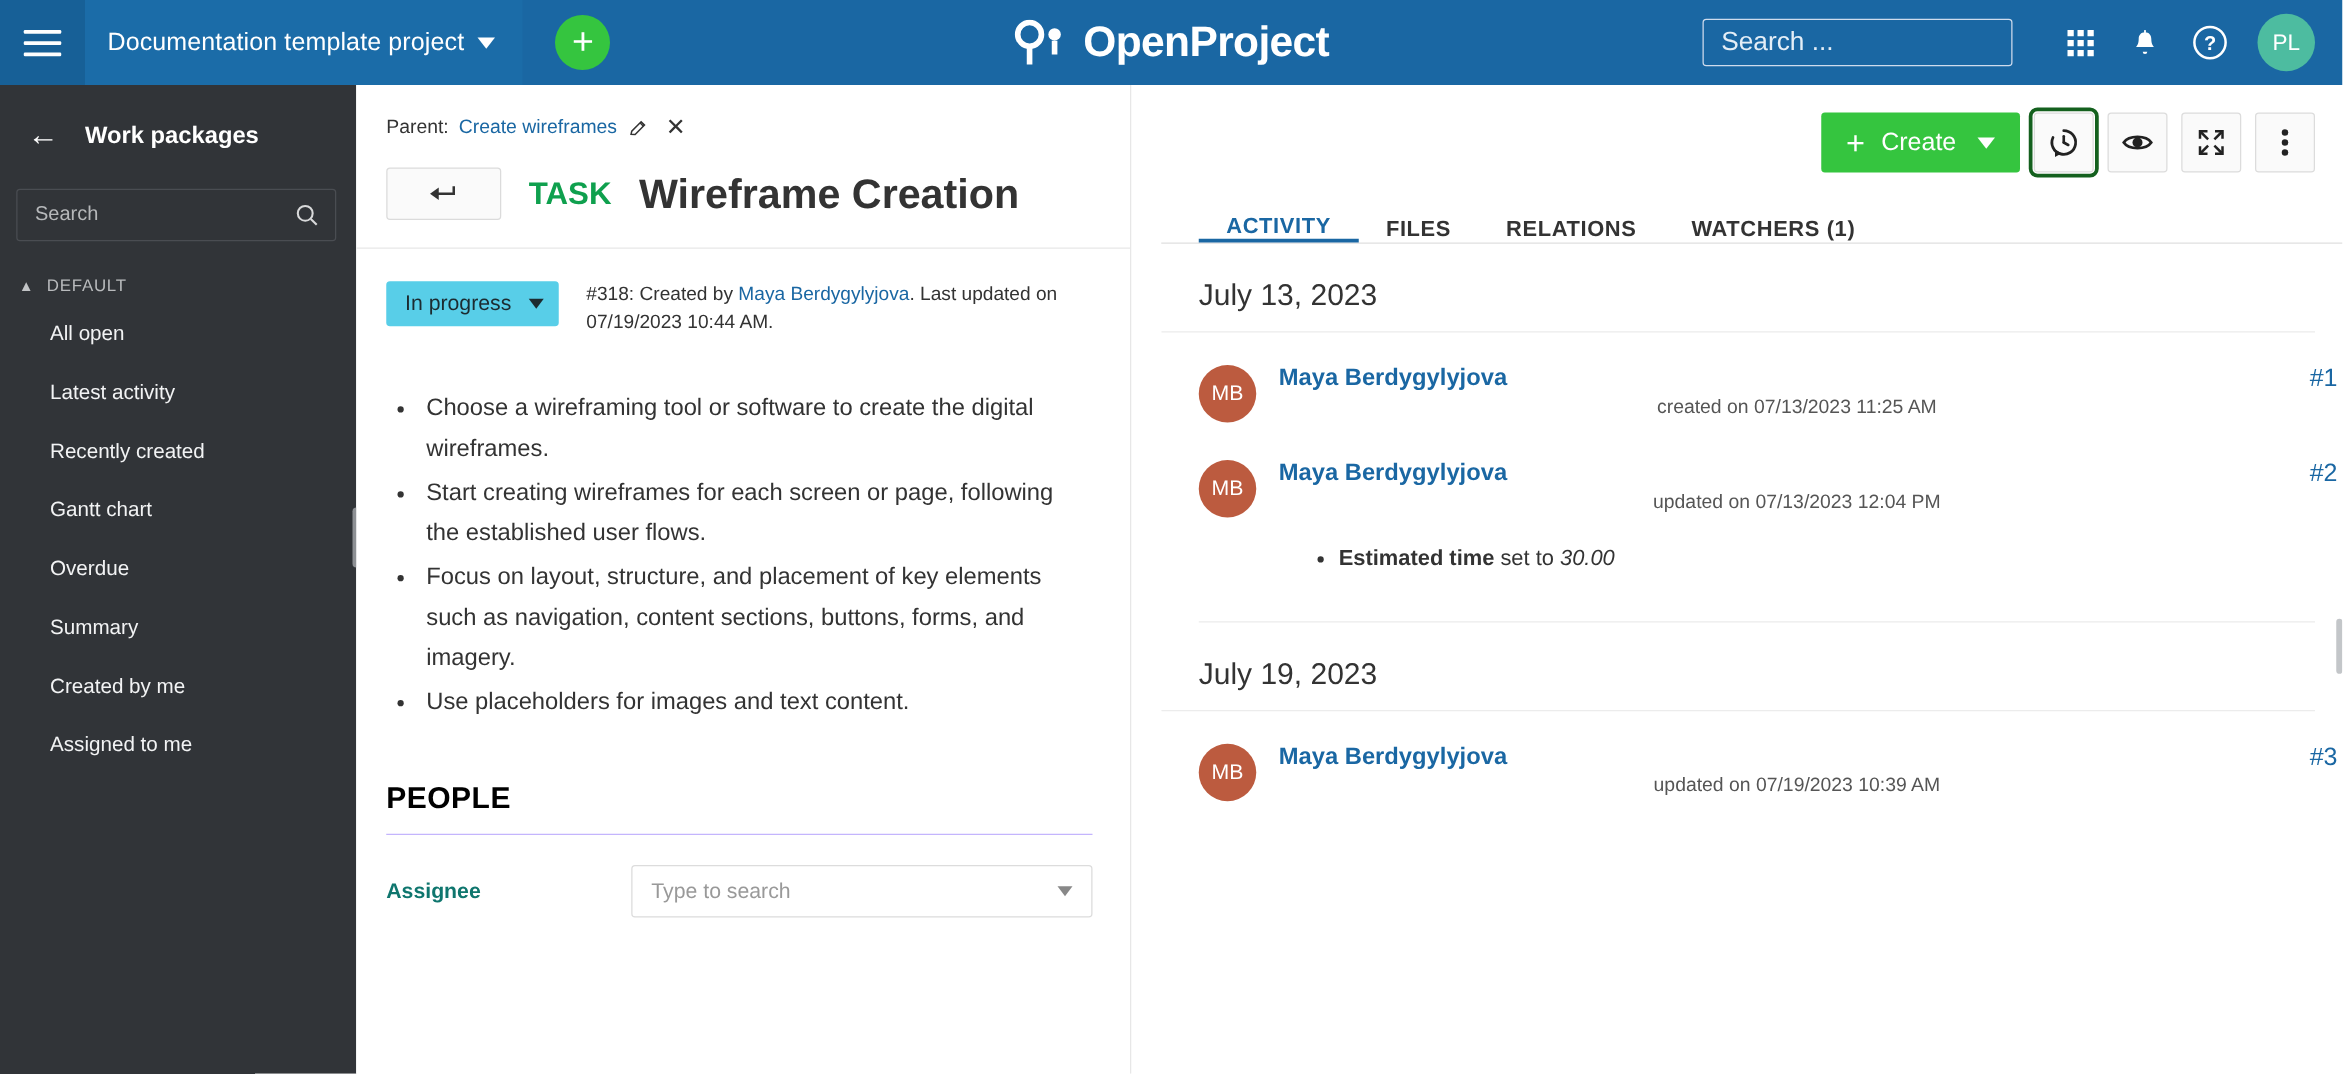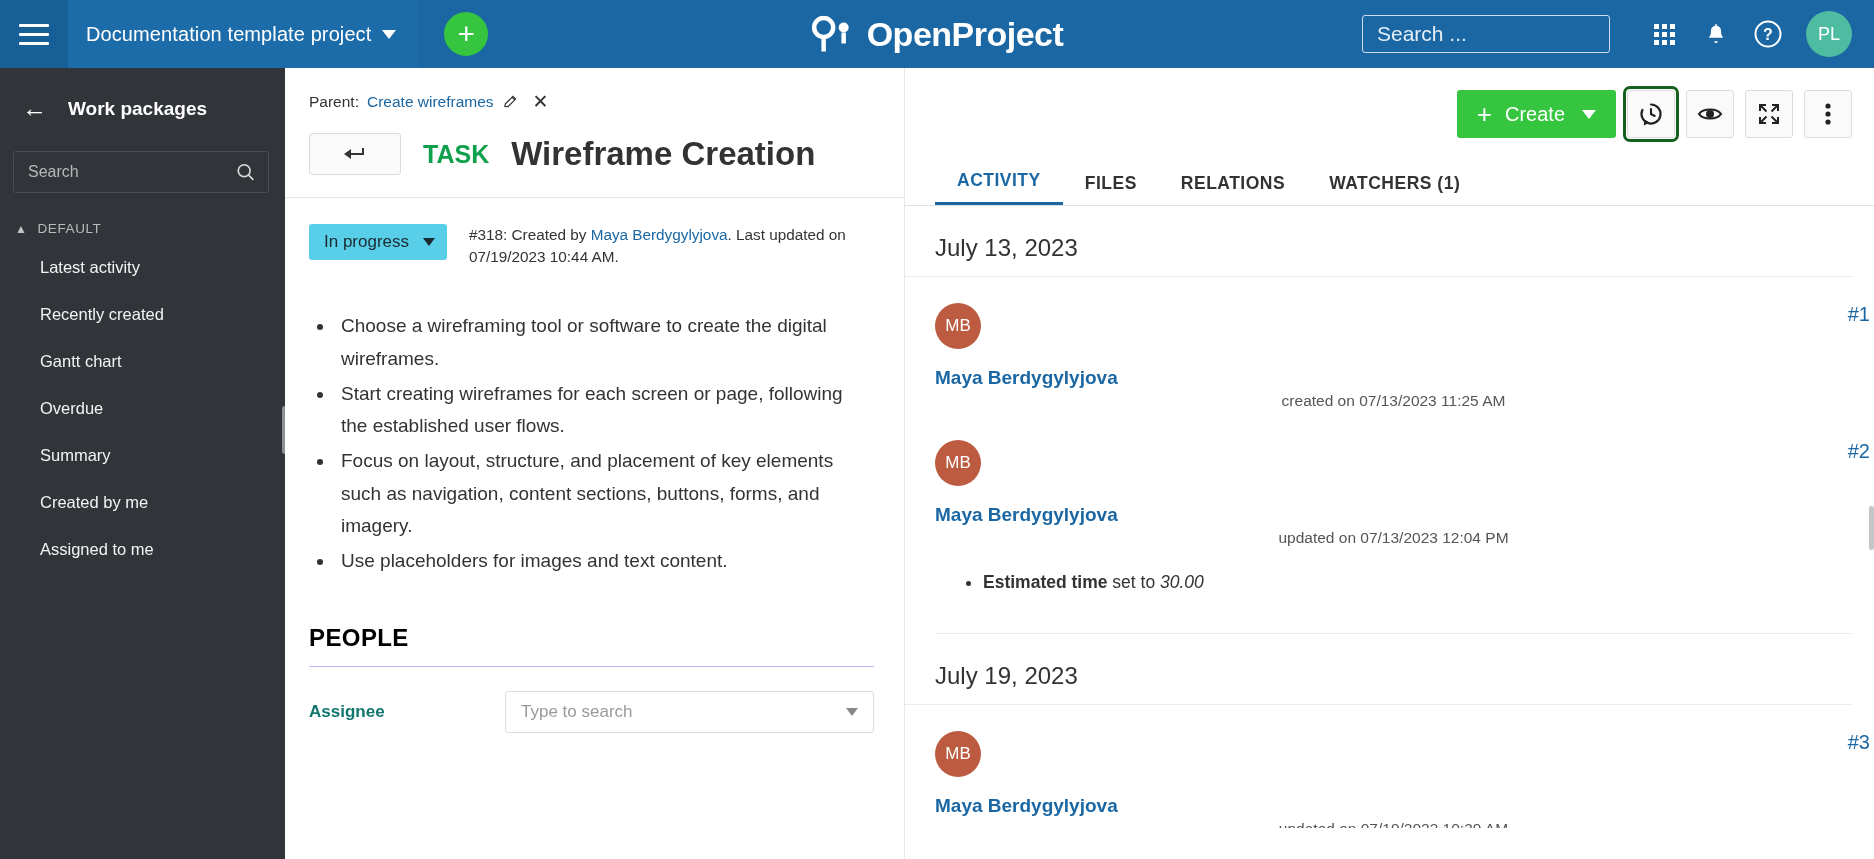--- a/index.html
+++ b/index.html
@@ -118,21 +118,21 @@
   .chev-up { font-size: 12px; color: #c2c4c6; }
   .side-item {
     padding: 14px 0 14px 40px; font-size: 16.5px; color: #f2f3f4; cursor: pointer;
   }
   .side-scroll-handle {
     position: absolute; right: -3px; top: 338px;
     width: 6px; height: 48px; background: #8d9094; border-radius: 3px;
   }
 
   
-  .main { flex: 1; display: flex; min-width: 0; background: #fff; position: relative; }
+  .main { flex: 1; display: flex; min-width: 0; background: #fff; position: relative; gap: 24px; }
 
   .left-pane {
     width: 620px; flex: 0 0 620px;
     padding: 0 0 0 0; position: relative;
     border-right: 1px solid #e7e7e7;
     overflow: hidden;
   }
   .parent-row {
     display: flex; align-items: center; gap: 8px;
     padding: 22px 0 0 24px; font-size: 15.5px; color: #333;
@@ -231,30 +231,30 @@
   }
   .tool-icon.focused { outline: 3px solid #14601E; outline-offset: 1px; }
 
   .tabs {
     display: flex; align-items: flex-end; gap: 0;
     padding: 92px 0 0 30px;
     border-bottom: 1px solid #e0e0e0;
   }
   .tab {
     font-size: 17.5px; font-weight: bold; color: #333;
-    padding: 10px 22px 11px 22px; letter-spacing: .5px; cursor: pointer;
+    padding: 10px 22px 0 22px; letter-spacing: .5px; cursor: pointer;
   }
   .tab.active { color: #1A67A3; border-bottom: 3px solid #1A67A3; }
 
   .activity-scroll { padding: 0 0 0 0; height: 622px; overflow: hidden; position: relative; }
   .day-head {
     font-size: 24px; color: #333; padding: 28px 22px 14px 30px;
     border-bottom: 1px solid #ececec; margin-right: 22px;
   }
-  .act-entry { display: flex; gap: 18px; padding: 26px 22px 4px 30px; position: relative; flex-direction: column; }
+  .act-entry { display: flex; gap: 18px; padding: 26px 22px 4px 30px; position: relative; }
   .avatar-mb {
     width: 46px; height: 46px; flex: 0 0 46px; border-radius: 50%;
     background: #BC5B3F; color: #fff;
     display: flex; align-items: center; justify-content: center;
     font-size: 17px;
   }
   .act-body { flex: 1; min-width: 0; }
   .act-user { font-size: 19px; font-weight: bold; color: #1A67A3; cursor: pointer; }
   .act-time { font-size: 15.5px; color: #555; margin-top: 3px; text-align: center; }
   .act-anchor {
@@ -360,20 +360,21 @@
           <circle cx="10.5" cy="10.5" r="6.8" fill="none" stroke="#d8d9da" stroke-width="1.9"></circle>
           <line x1="15.6" y1="15.6" x2="21" y2="21" stroke="#d8d9da" stroke-width="1.9"></line>
         </svg>
       </div>
 
       <div class="side-section">
         <span class="chev-up">▲</span>
         <span>DEFAULT</span>
       </div>
 
+      <div class="side-item"><span>All open</span></div>
       <div class="side-item"><span>Latest activity</span></div>
       <div class="side-item"><span>Recently created</span></div>
       <div class="side-item"><span>Gantt chart</span></div>
       <div class="side-item"><span>Overdue</span></div>
       <div class="side-item"><span>Summary</span></div>
       <div class="side-item"><span>Created by me</span></div>
       <div class="side-item"><span>Assigned to me</span></div>
 
       <div class="side-scroll-handle"></div>
     </div>

